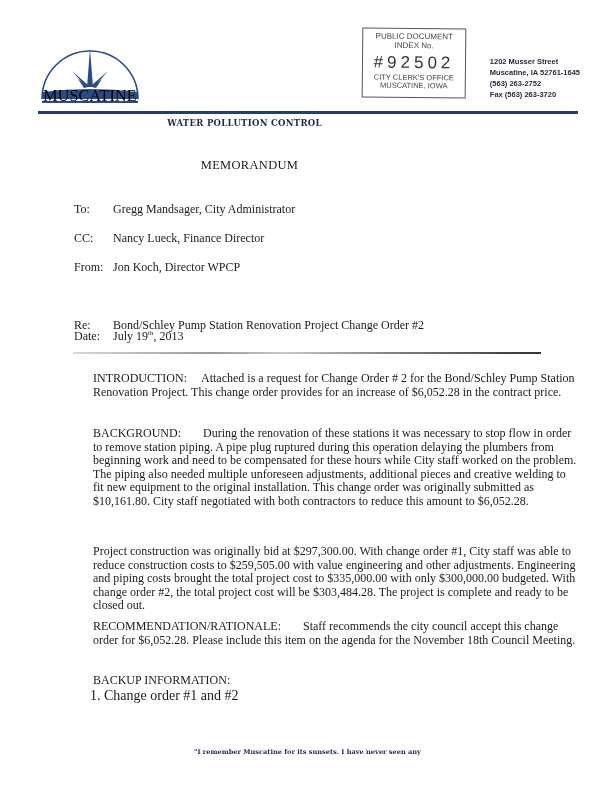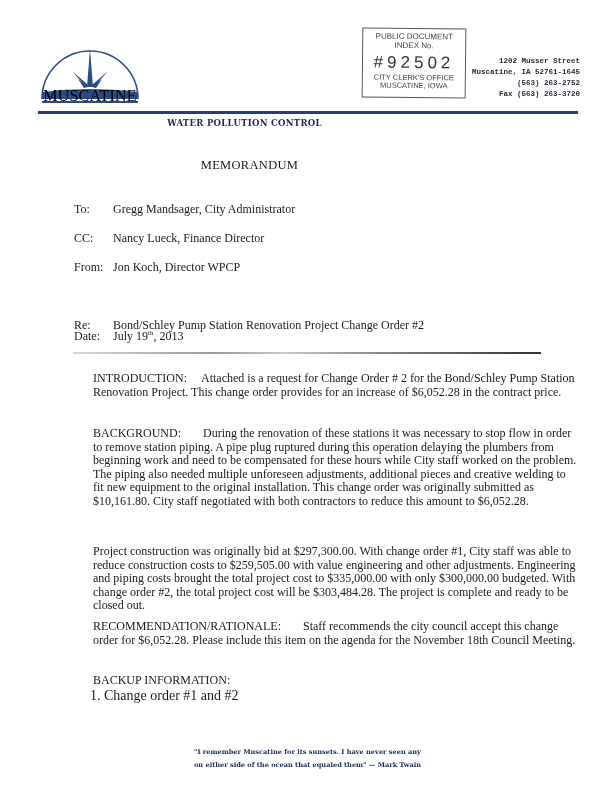--- a/index.html
+++ b/index.html
@@ -15,22 +15,22 @@
   .header-rule { left: 38px; top: 111px; width: 540px; height: 3px;
                  background: #2b3d6e; }
   .stamp { left: 362px; top: 28px; width: 104px; height: 70px;
            border: 1.5px solid #555; transform: rotate(0.6deg);
            font-family: "Liberation Sans", sans-serif; color: #444;
            text-align: center; box-sizing: border-box; padding-top: 3px; }
   .stamp .l1 { font-size: 8px; line-height: 9px; }
   .stamp .num { font-size: 17px; letter-spacing: 4px; line-height: 22px;
                 margin-top: 2px; color: #333; }
   .stamp .l3 { font-size: 7.5px; line-height: 8px; }
-  .address { right: 35px; top: 56px; text-align: right;
-             font-family: Liberation Mono, monospace; font-weight: bold;
+  .address { right: 35px; top: 56px; text-align: left;
+             font-family: Liberation Sans, sans-serif; font-weight: bold;
              font-size: 7.5px; line-height: 11px; color: #2a2a3a; }
   .dept { left: 0; width: 489px; top: 118px; text-align: center;
           font-family: "DejaVu Serif", serif; font-weight: bold;
           font-size: 8.5px; letter-spacing: 0.3px; color: #1f2a44; }
 
   .memo-title { left: 0; width: 499px; top: 158px; text-align: center;
                 font-size: 12.5px; letter-spacing: 0.3px; }
 
   .hdr-row { left: 74px; font-size: 12px; }
   .hdr-row .lbl { display: inline-block; width: 36px; }
@@ -118,14 +118,13 @@
 
 <div class="abs para" style="top:620px;">
   <span>RECOMMENDATION/RATIONALE:</span><span class="gap2"></span><span>Staff recommends the city council accept this change order for $6,052.28.  Please include this item on the agenda for the November 18th Council Meeting.</span>
 </div>
 
 <div class="abs para" style="top:674px;">BACKUP INFORMATION:</div>
 <div class="abs list-item" style="top:688px;">1.  Change order #1 and #2</div>
 
 <div class="abs quote">
   <div>"I remember Muscatine for its sunsets. I have never seen any</div>
-  <div>on either side of the ocean that equaled them" — Mark Twain</div>
 </div>
 
 </body></html>

